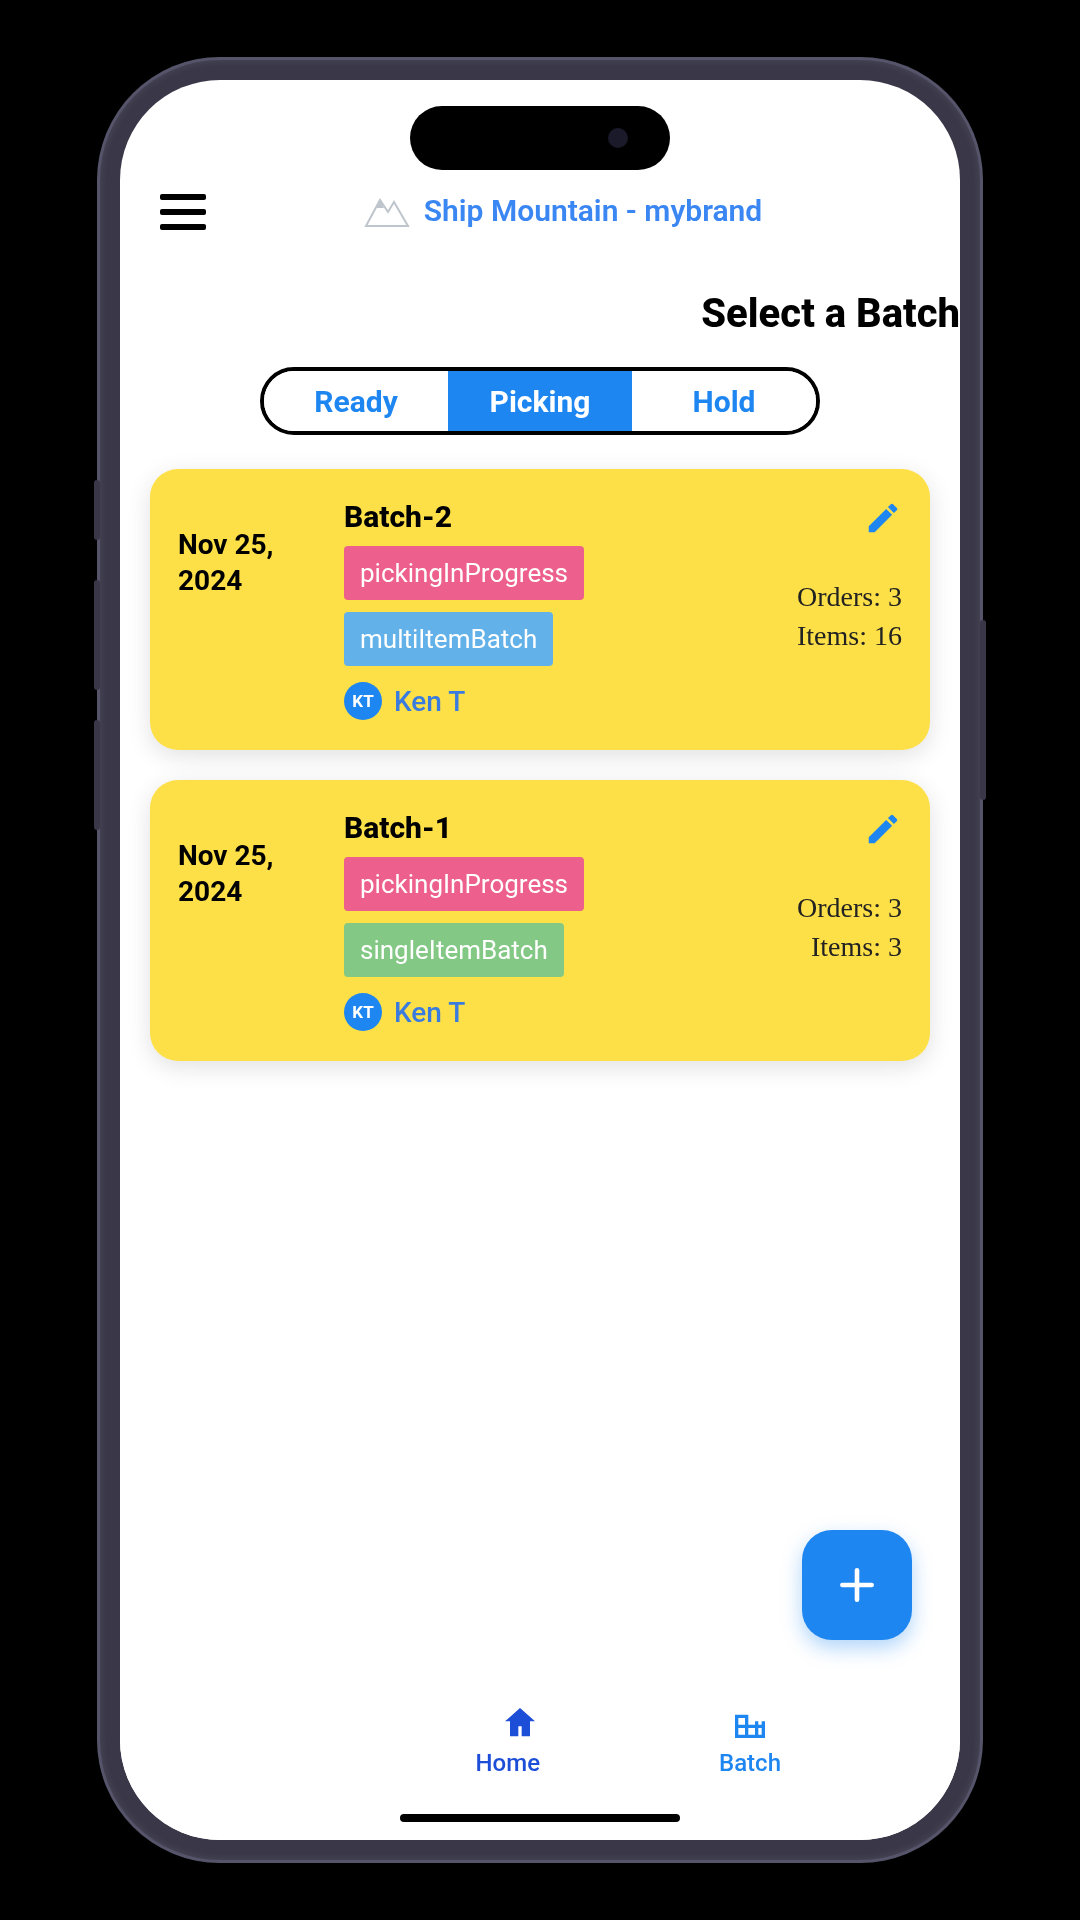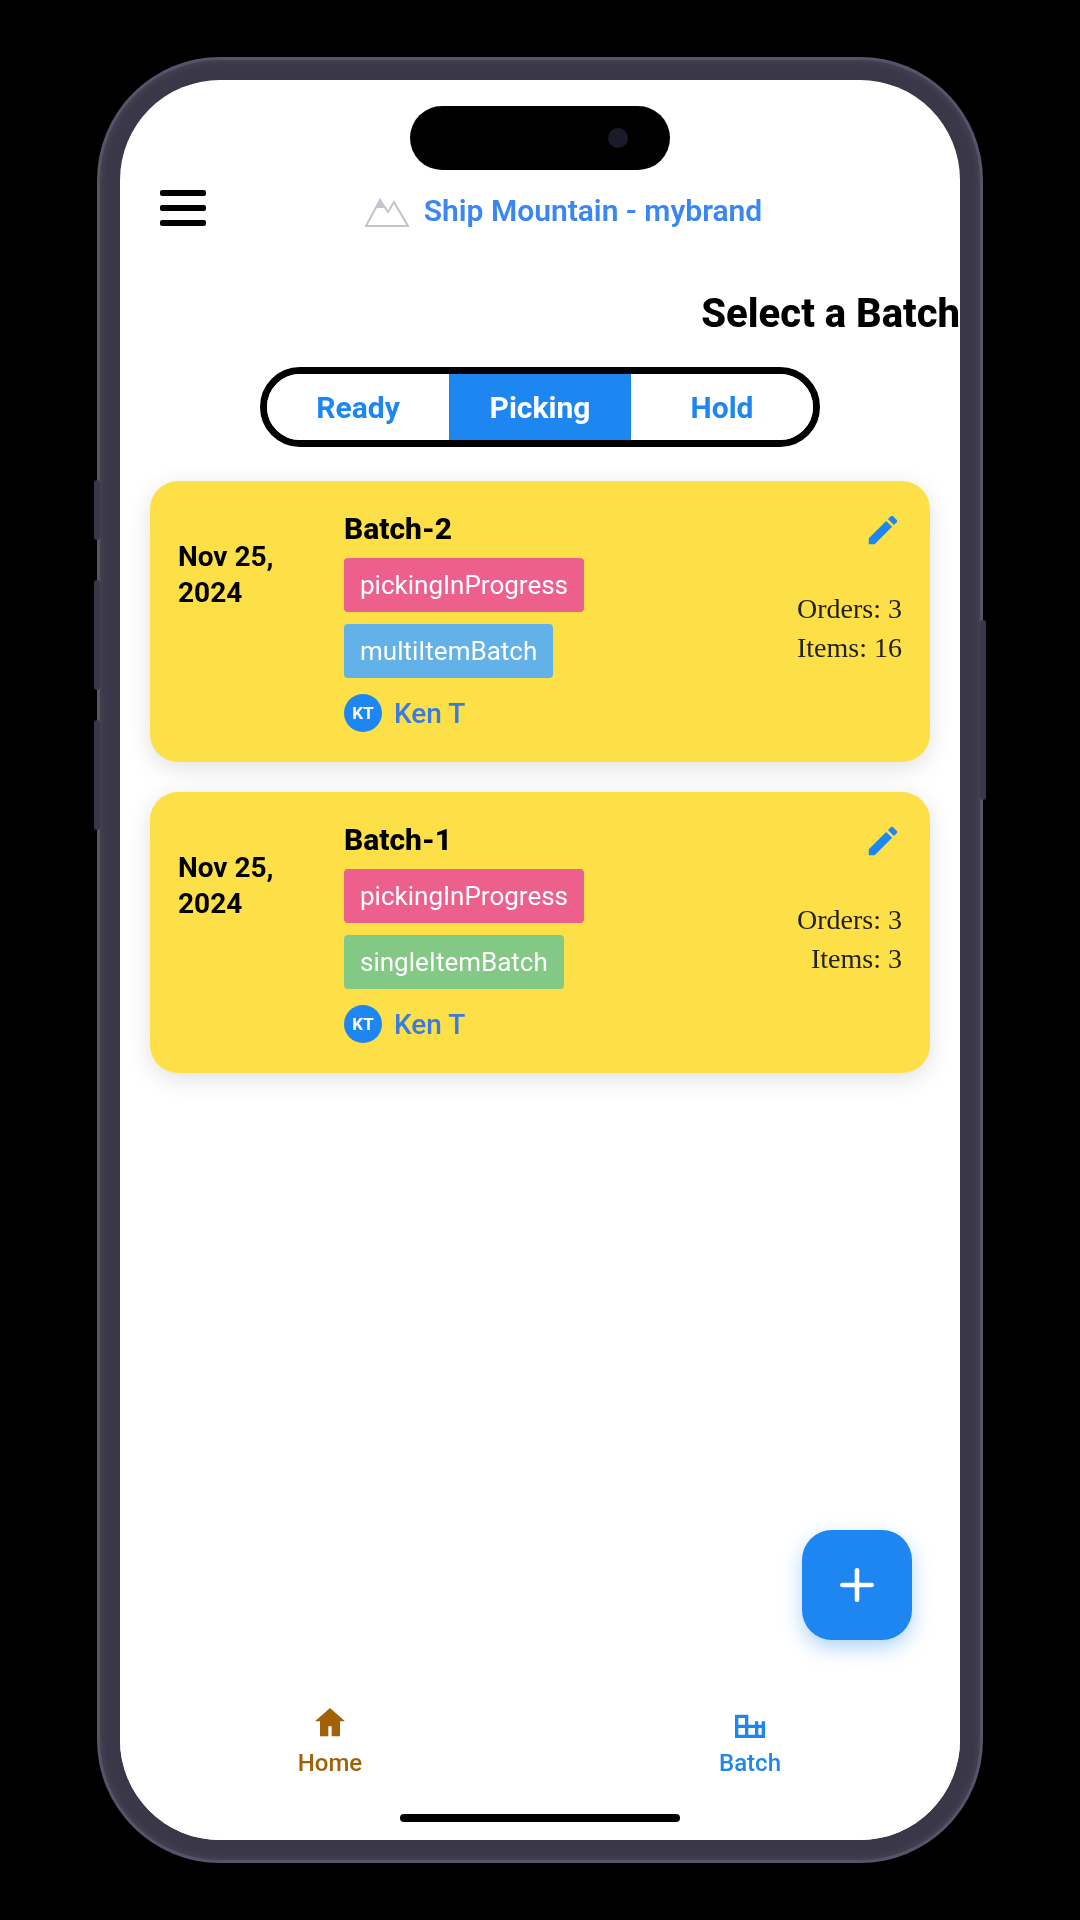--- a/index.html
+++ b/index.html
@@ -57,21 +57,21 @@
     right: 42px;
     top: 50%;
     transform: translateY(-50%);
     width: 20px;
     height: 20px;
     background: #1a1a2a;
     border-radius: 50%;
   }
   .header {
     display: flex;
-    align-items: flex-start;
+    align-items: flex-end;
     padding: 30px 16px 20px 40px;
     margin-top: 80px;
     gap: 20px;
   }
   .hamburger {
     width: 46px;
     height: 36px;
     display: flex;
     flex-direction: column;
     justify-content: space-between;
@@ -103,24 +103,24 @@
   .page-title {
     text-align: right;
     font-size: 40px;
     font-weight: 800;
     margin: 40px 0 30px 0;
   }
   .seg-control {
     display: flex;
     width: 560px;
     margin: 0 auto 34px auto;
-    border: 7px solid #000000;
+    border: 4px solid #000000;
     border-radius: 46px;
     overflow: hidden;
-    height: 80px;
+    height: 68px;
   }
   .seg-btn {
     flex: 1;
     display: flex;
     align-items: center;
     justify-content: center;
     font-size: 30px;
     font-weight: 700;
     color: #1E86F0;
     background: #fff;
@@ -250,21 +250,21 @@
     flex: 1;
     display: flex;
     flex-direction: column;
     align-items: center;
     justify-content: center;
     gap: 6px;
     cursor: pointer;
   }
   .nav-item svg { width: 40px; height: 40px; }
   .nav-label { font-size: 24px; font-weight: 500; }
-  .nav-item.inactive { color: #a16207; }
+  .nav-item.inactive { color: #1d4ed8; align-items: flex-end; }
   .nav-item.active { color: #1E86F0; }
   .home-indicator {
     position: absolute;
     bottom: 18px;
     left: 50%;
     transform: translateX(-50%);
     width: 280px;
     height: 8px;
     background: #000;
     border-radius: 6px;

